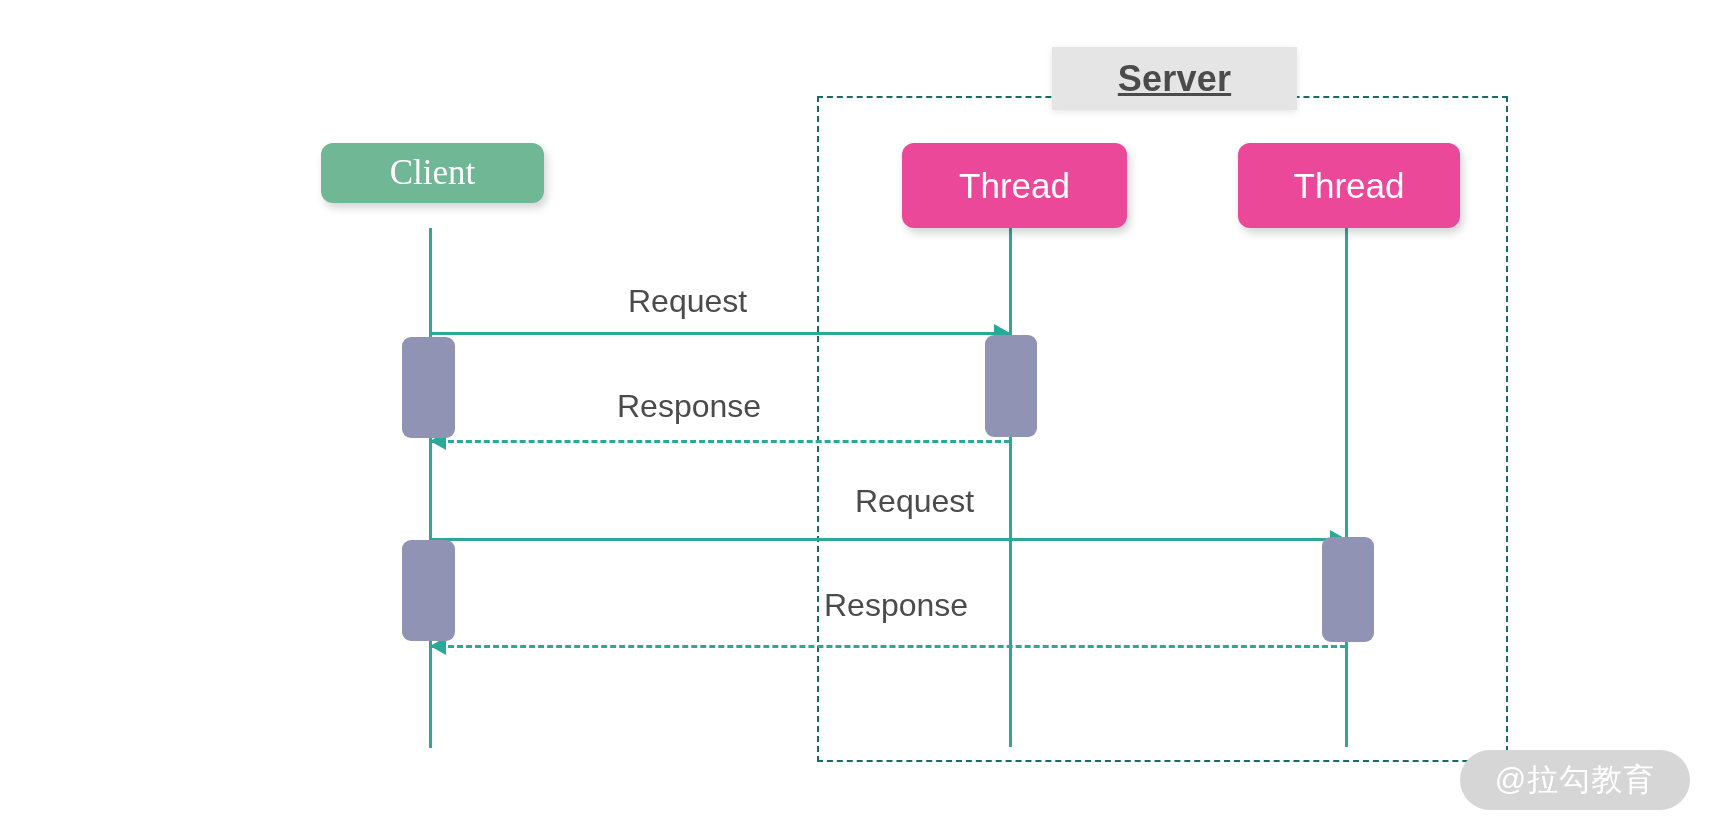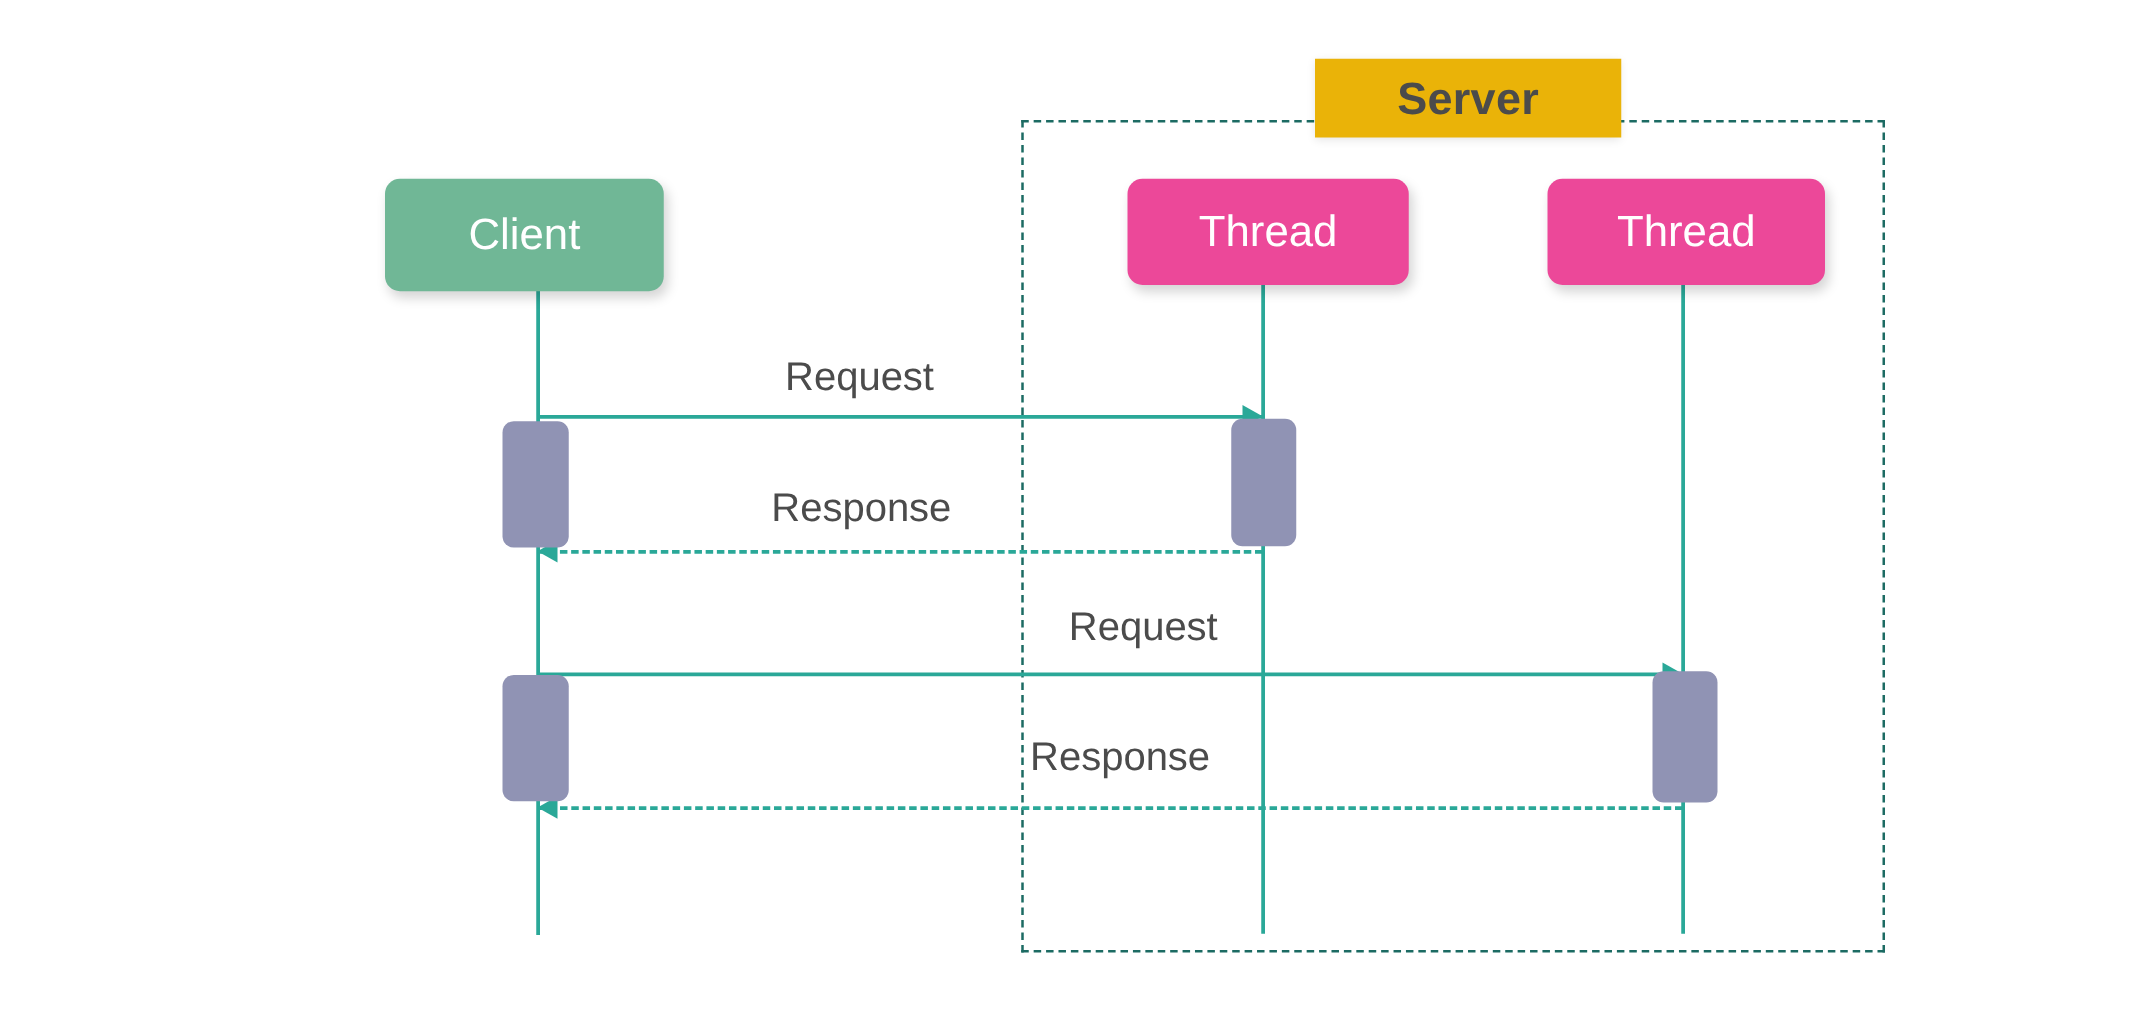--- a/index.html
+++ b/index.html
@@ -21,28 +21,29 @@
 
   
   .group-box {
     position: absolute;
     border: 2px dashed #1c6b63;
     box-sizing: border-box;
     background: transparent;
   }
   .group-label {
     position: absolute;
-    background: #eab308;
+    background: #e5e5e5;
     color: #4b4b4b;
     font-weight: bold;
     display: flex;
     align-items: center;
     justify-content: center;
     box-shadow: 0 2px 7px rgba(0,0,0,0.10);
     letter-spacing: 0.2px;
+    text-decoration: underline;
   }
 
   
   .participant {
     position: absolute;
     border-radius: 12px;
     display: flex;
     align-items: center;
     justify-content: center;
     color: #ffffff;
@@ -134,28 +135,31 @@
       <div class="msg-line dashed" style="left: 430px; top: 645px; width: 916px;"></div>
       <div class="arrow-left" style="top: 637px; left: 430px;"></div>
       <div class="msg-label" style="left: 824px; top: 589px;">Response</div>
     </div>
 
   <div class="activation" id="act-0" style="left: 402px; top: 337px; width: 53px; height: 101px;"></div>
   <div class="activation" id="act-1" style="left: 985px; top: 335px; width: 52px; height: 102px;"></div>
   <div class="activation" id="act-2" style="left: 402px; top: 540px; width: 53px; height: 101px;"></div>
   <div class="activation" id="act-3" style="left: 1322px; top: 537px; width: 52px; height: 105px;"></div>
 
-  <div class="participant client" id="participant-0" style="left: 308px; top: 143px; width: 223px; height: 90px;">
+  <div class="participant client" id="participant-0" style="left: 321px; top: 143px; width: 223px; height: 60px; font-family: Liberation Serif, serif;">
     <span>Client</span>
   </div>
   <div class="participant thread" id="participant-1" style="left: 902px; top: 143px; width: 225px; height: 85px;">
     <span>Thread</span>
   </div>
   <div class="participant thread" id="participant-2" style="left: 1238px; top: 143px; width: 222px; height: 85px;">
     <span>Thread</span>
   </div>
 
   <div class="group-label" id="group-label" style="left: 1052px; top: 47px; width: 245px; height: 63px; font-size: 36px;">
     <span>Server</span>
   </div>
 
+  <div class="watermark" id="watermark" style="left: 1460px; top: 750px; width: 230px; height: 60px;">
+    <span>@拉勾教育</span>
+  </div>
 
 </div>
 
 </body></html>

